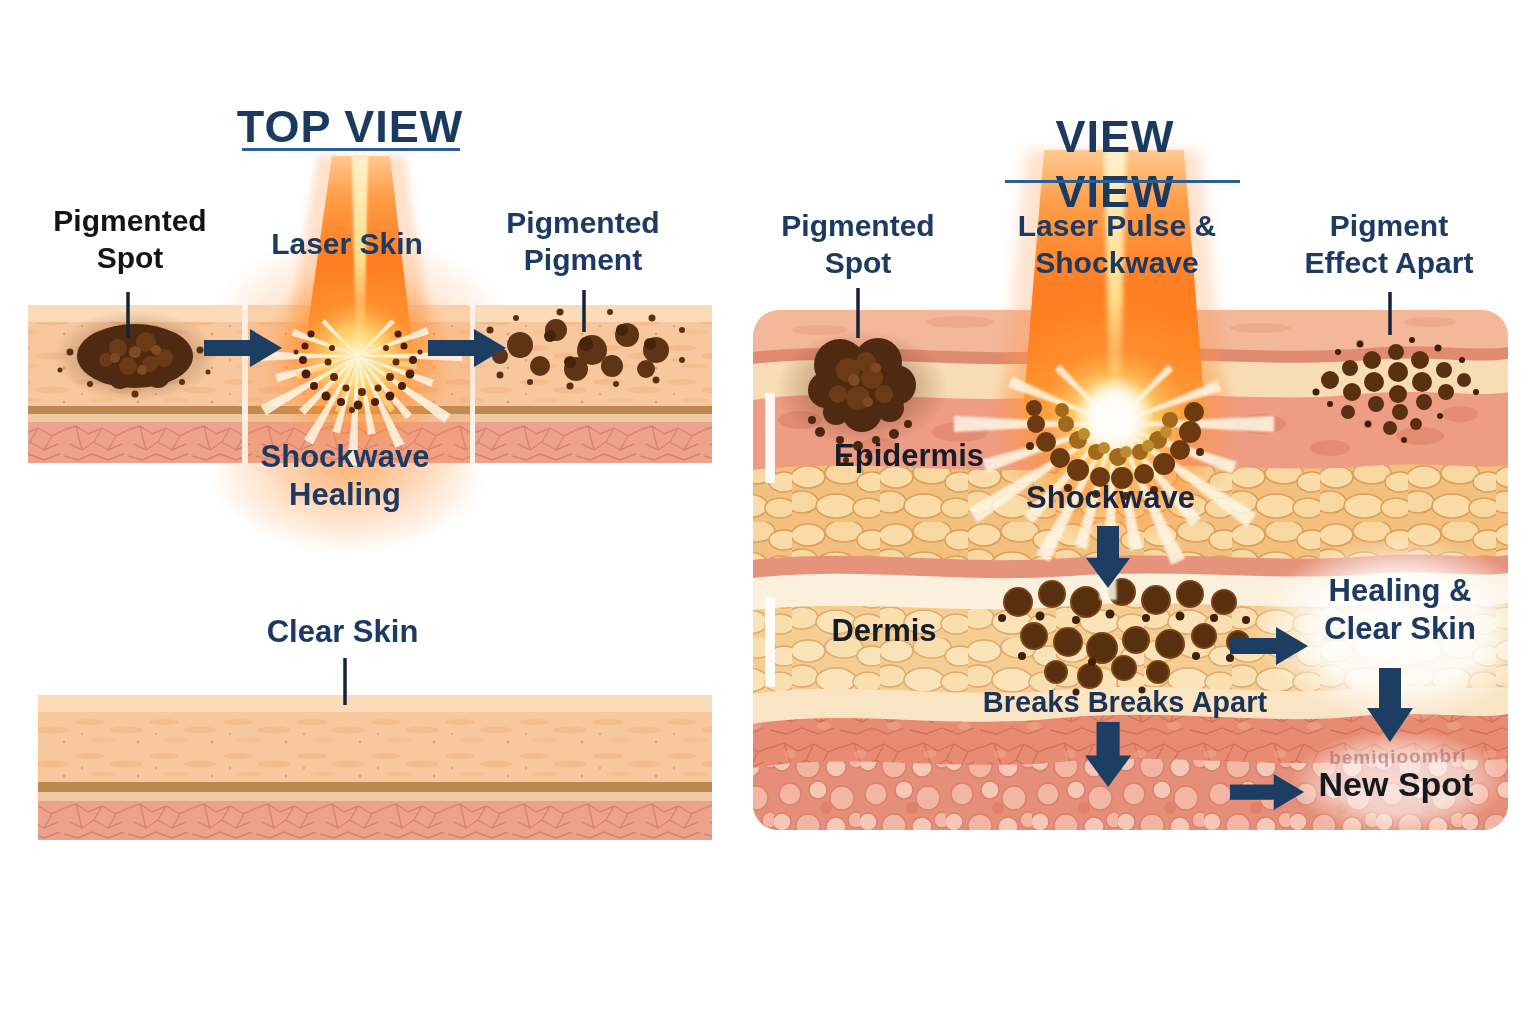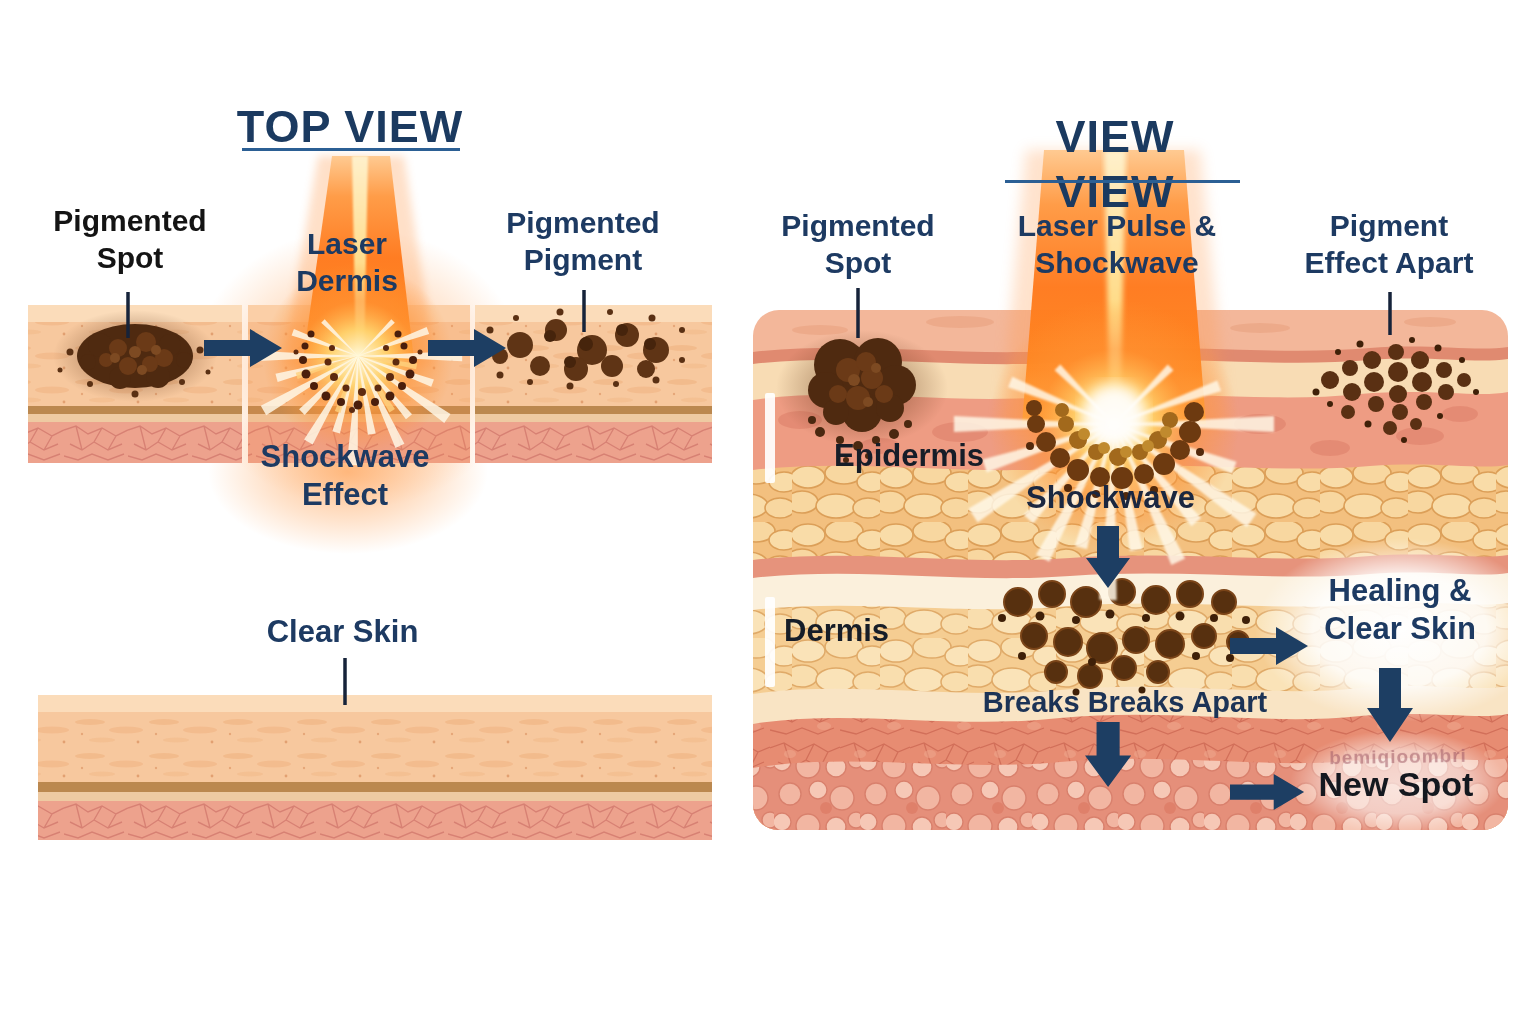--- a/index.html
+++ b/index.html
@@ -541,30 +541,30 @@
 <div class="rule" style="left:242px;top:148px;width:218px;"></div>
 
 <div class="lbl title" style="left:995px;top:110px;width:240px;">VIEW VIEW</div>
 <div class="rule" style="left:1005px;top:180px;width:235px;"></div>
 
 <div class="lbl black fs30" style="left:35px;top:203px;width:190px;">
   <div>Pigmented</div>
   <div>Spot</div>
 </div>
 
-<div class="lbl navy fs30" style="left:252px;top:226px;width:190px;">Laser Dermis</div>
+<div class="lbl navy fs30" style="left:252px;top:226px;width:190px;">Laser Skin</div>
 
 <div class="lbl navy fs30" style="left:478px;top:205px;width:210px;">
   <div>Pigmented</div>
   <div>Pigment</div>
 </div>
 
 <div class="lbl navy fs31" style="left:245px;top:438px;width:200px;">
   <div>Shockwave</div>
-  <div>Effect</div>
+  <div>Healing</div>
 </div>
 
 <div class="lbl navy fs31" style="left:245px;top:613px;width:195px;">Clear Skin</div>
 
 <div class="lbl navy fs30" style="left:763px;top:208px;width:190px;">
   <div>Pigmented</div>
   <div>Spot</div>
 </div>
 
 <div class="lbl navy fs30" style="left:1007px;top:208px;width:220px;">
@@ -574,21 +574,21 @@
 
 <div class="lbl navy fs30" style="left:1283px;top:208px;width:212px;">
   <div>Pigment</div>
   <div>Effect Apart</div>
 </div>
 
 <div class="lbl ink fs31" style="left:784px;top:437px;width:200px;text-align:right;">Epidermis</div>
 
 <div class="lbl fs31" style="left:1013px;top:479px;width:195px;color:#1b2740;">Shockwave</div>
 
-<div class="lbl ink fs31" style="left:784px;top:612px;width:200px;text-align:left;">Dermis</div>
+<div class="lbl ink fs31" style="left:784px;top:612px;width:200px;text-align:center;">Dermis</div>
 
 <div class="lbl fs28" style="left:975px;top:685px;width:300px;color:#1c3356;white-space:nowrap;">Breaks Breaks Apart</div>
 
 <div class="lbl navy fs31" style="left:1305px;top:572px;width:190px;">
   <div>Healing &amp;</div>
   <div>Clear Skin</div>
 </div>
 
 <div class="lbl artifact" style="left:1318px;top:745px;width:160px;">bemiqioombri</div>
 

